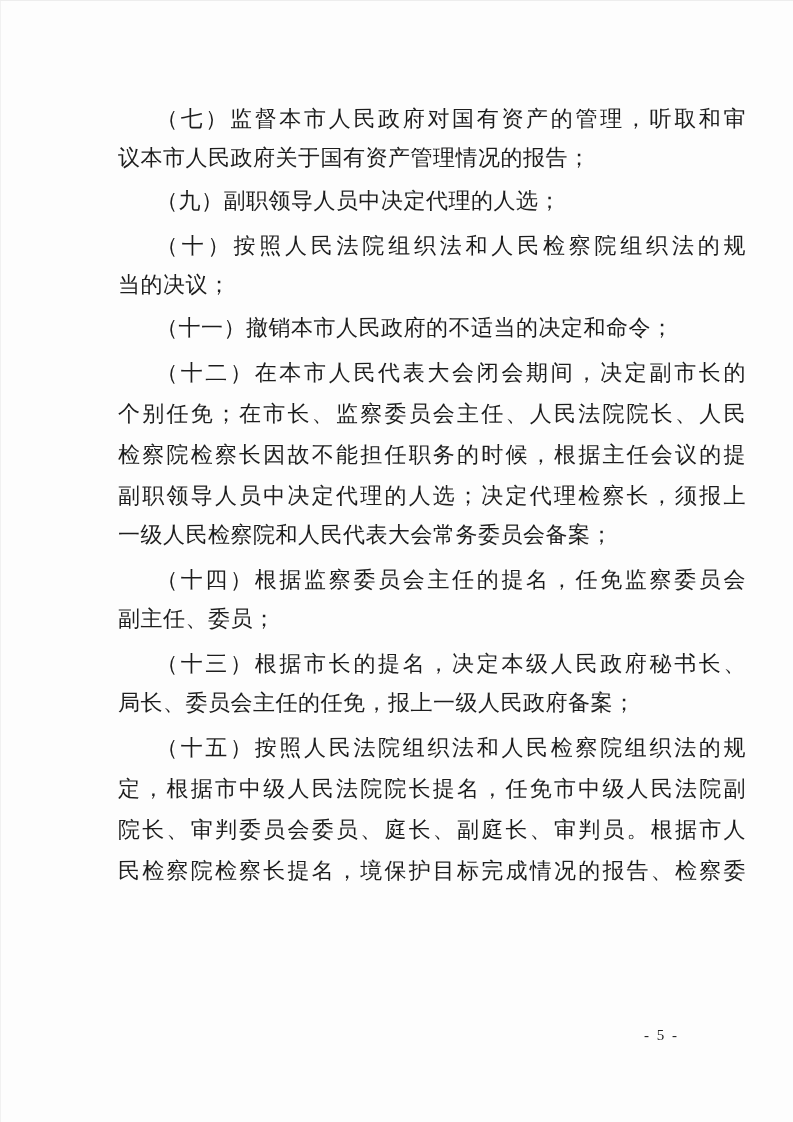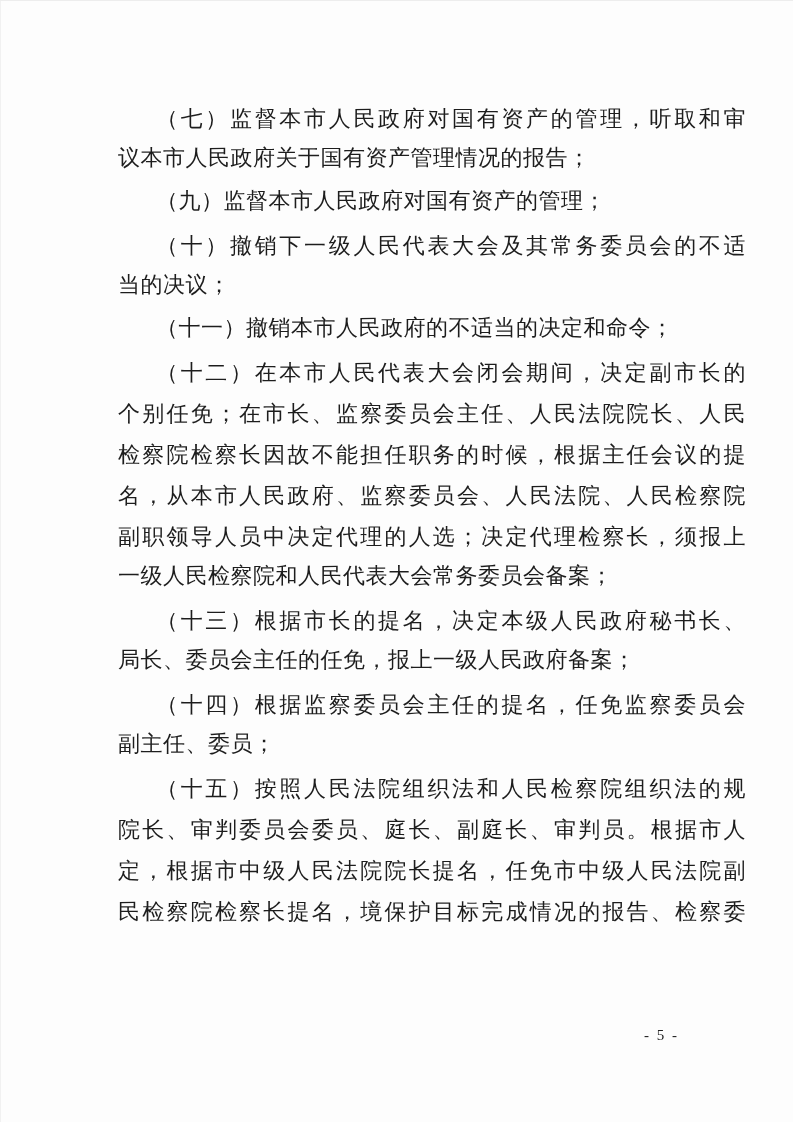--- a/index.html
+++ b/index.html
@@ -60,54 +60,53 @@
 <div class="page">
   <div class="text-block">
 
     <div class="para">
       <div class="line first">（七）监督本市人民政府对国有资产的管理，听取和审</div>
       <div class="line last">议本市人民政府关于国有资产管理情况的报告；</div>
     </div>
 
 
     <div class="para">
-      <div class="line first last">（九）监督本市人民政府对国有资产的管理；</div>
+      <div class="line first last">（九）副职领导人员中决定代理的人选；</div>
     </div>
 
     <div class="para">
-      <div class="line first">（十）撤销下一级人民代表大会及其常务委员会的不适</div>
+      <div class="line first">（十）按照人民法院组织法和人民检察院组织法的规</div>
       <div class="line last">当的决议；</div>
     </div>
 
     <div class="para">
       <div class="line first last">（十一）撤销本市人民政府的不适当的决定和命令；</div>
     </div>
 
     <div class="para">
       <div class="line first">（十二）在本市人民代表大会闭会期间，决定副市长的</div>
       <div class="line">个别任免；在市长、监察委员会主任、人民法院院长、人民</div>
       <div class="line">检察院检察长因故不能担任职务的时候，根据主任会议的提</div>
-      <div class="line">名，从本市人民政府、监察委员会、人民法院、人民检察院</div>
       <div class="line">副职领导人员中决定代理的人选；决定代理检察长，须报上</div>
       <div class="line last">一级人民检察院和人民代表大会常务委员会备案；</div>
+    </div>
+
+    <div class="para">
+      <div class="line first">（十四）根据监察委员会主任的提名，任免监察委员会</div>
+      <div class="line last">副主任、委员；</div>
     </div>
 
     <div class="para">
       <div class="line first">（十三）根据市长的提名，决定本级人民政府秘书长、</div>
       <div class="line last">局长、委员会主任的任免，报上一级人民政府备案；</div>
     </div>
 
     <div class="para">
-      <div class="line first">（十四）根据监察委员会主任的提名，任免监察委员会</div>
-      <div class="line last">副主任、委员；</div>
-    </div>
-
-    <div class="para">
       <div class="line first">（十五）按照人民法院组织法和人民检察院组织法的规</div>
+      <div class="line">定，根据市中级人民法院院长提名，任免市中级人民法院副</div>
       <div class="line">院长、审判委员会委员、庭长、副庭长、审判员。根据市人</div>
-      <div class="line">定，根据市中级人民法院院长提名，任免市中级人民法院副</div>
       <div class="line">民检察院检察长提名，境保护目标完成情况的报告、检察委</div>
     </div>
 
   </div>
 
   <div class="page-number">- 5 -</div>
 </div>
 
 </body></html>

